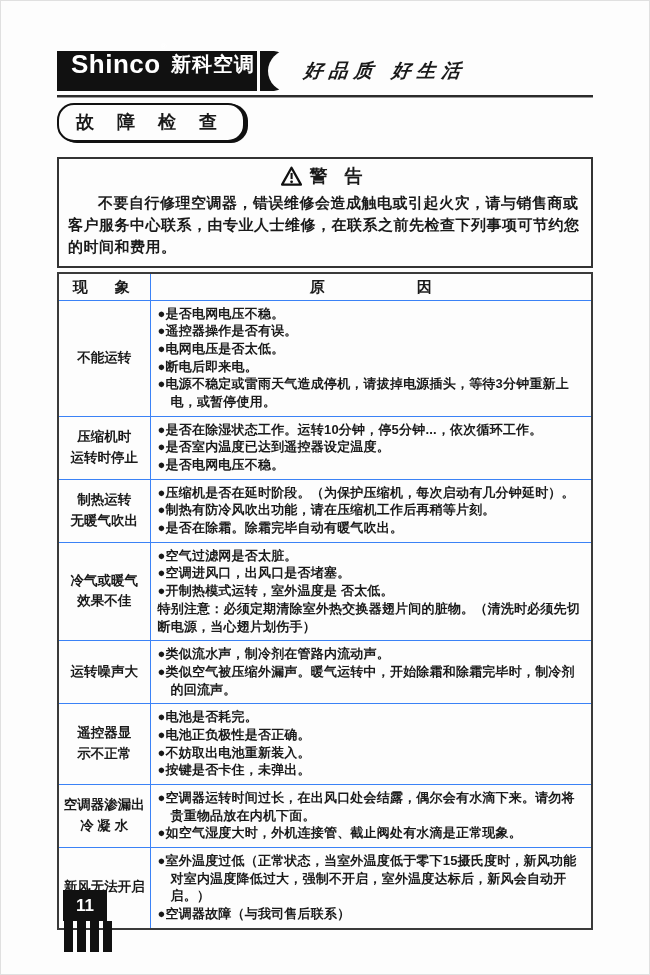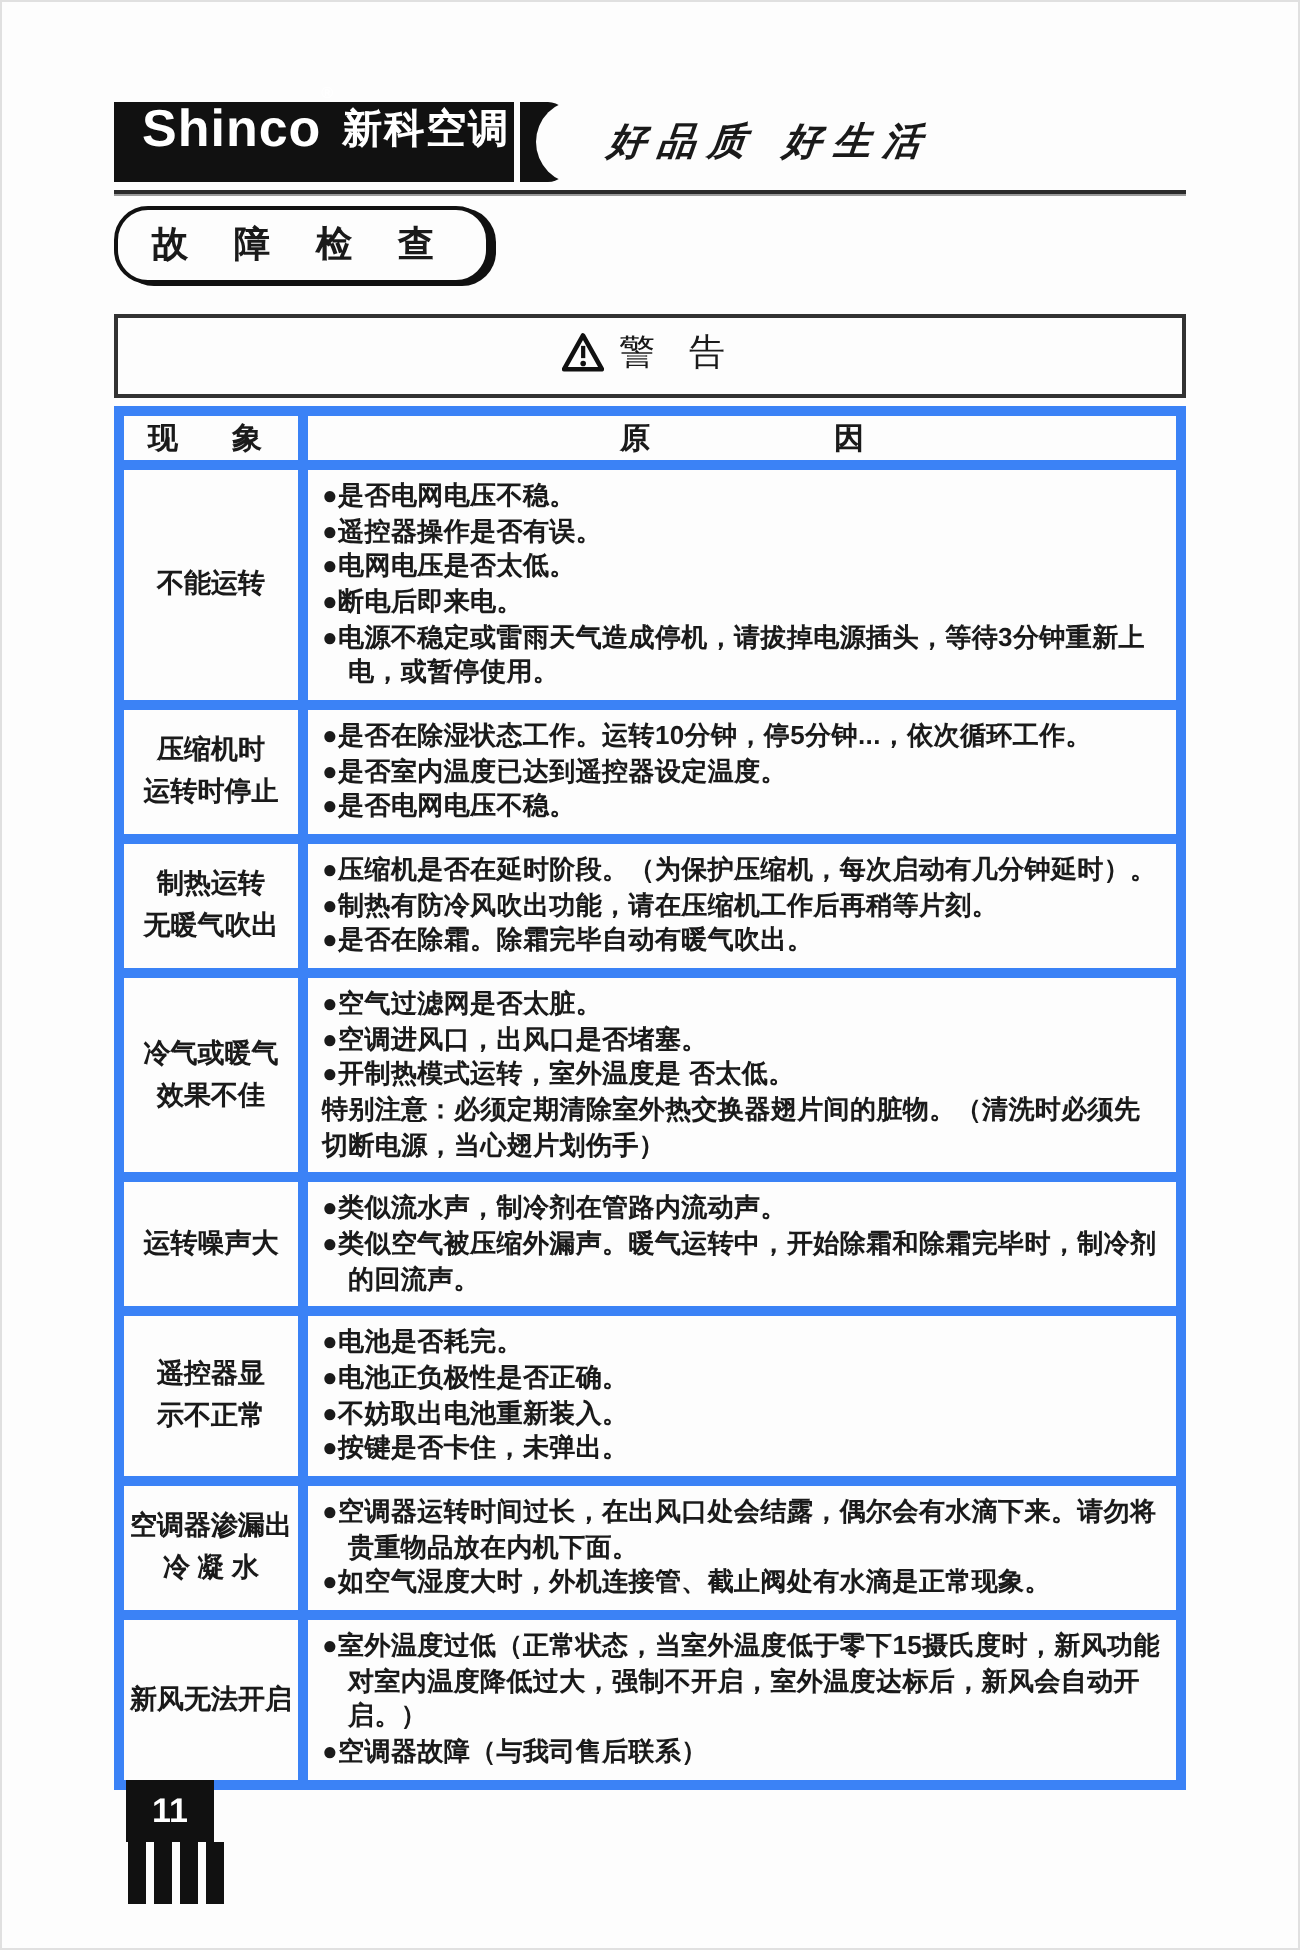--- a/index.html
+++ b/index.html
@@ -34,29 +34,29 @@
   
   .title-pill {
     display:inline-block; margin-top:5px; border:2px solid #111; border-radius:17px;
     padding:5px 17px 6px; font-size:18px; font-weight:bold; letter-spacing:9px;
     box-shadow:3px 1px 0 0 #111; background:#fdfdfd;
   }
 
   
   .warning-box { margin-top:15px; border:2px solid #333; padding:5px 9px 9px; }
   .warning-title { display:flex; align-items:center; justify-content:center; gap:7px;
-    font-size:18px; font-weight:normal; letter-spacing:6px; }
+    font-size:18px; font-weight:bold; letter-spacing:6px; }
   .warning-title svg { display:block; }
   .warning-text { margin-top:4px; font-size:15px; font-weight:600; line-height:1.45;
     text-indent:2em; letter-spacing:0.5px; }
 
   
   table.fault { width:100%; margin-top:4px; border-collapse:collapse;
     border:2px solid #3a3a3a; }
-  table.fault th, table.fault td { border:5px solid #3b82f6; vertical-align:middle; }
+  table.fault th, table.fault td { border:1px solid #3b82f6; vertical-align:middle; }
   th.phen-h { width:92px; font-size:15px; font-weight:600; letter-spacing:6px;
     text-align:center; height:27px; }
   th.cause-h { font-size:15px; font-weight:600; }
   .cause-h-inner { display:flex; justify-content:center; gap:92px; }
   td.phen { width:92px; text-align:center; font-size:13.5px; font-weight:600;
     line-height:1.55; padding:4px 2px; }
   td.causes { padding:4px 7px 5px; font-size:13px; font-weight:600; line-height:1.36; }
   td.causes .cause { padding-left:1em; text-indent:-1em; letter-spacing:0.2px; }
   td.causes .cause.note { padding-left:0; text-indent:0; }
 
@@ -95,20 +95,21 @@
       <div class="warning-title">
         <span>
           <svg width="21" height="20" viewBox="0 0 24 22">
             <path d="M12 1.5 L22.8 20.8 L1.2 20.8 Z" fill="none" stroke="#111" stroke-width="2.6" stroke-linejoin="round"></path>
             <rect x="10.9" y="7.5" width="2.4" height="7" fill="#111"></rect>
             <circle cx="12.1" cy="17.6" r="1.6" fill="#111"></circle>
           </svg>
         </span>
         <span>警 告</span>
       </div>
+      <div class="warning-text">不要自行修理空调器，错误维修会造成触电或引起火灾，请与销售商或客户服务中心联系，由专业人士维修，在联系之前先检查下列事项可节约您的时间和费用。</div>
     </div>
 
     <table class="fault">
       <thead>
         <tr>
           <th class="phen-h">现　象</th>
           <th class="cause-h">
             <div class="cause-h-inner">
               <span>原</span>
               <span>因</span>

